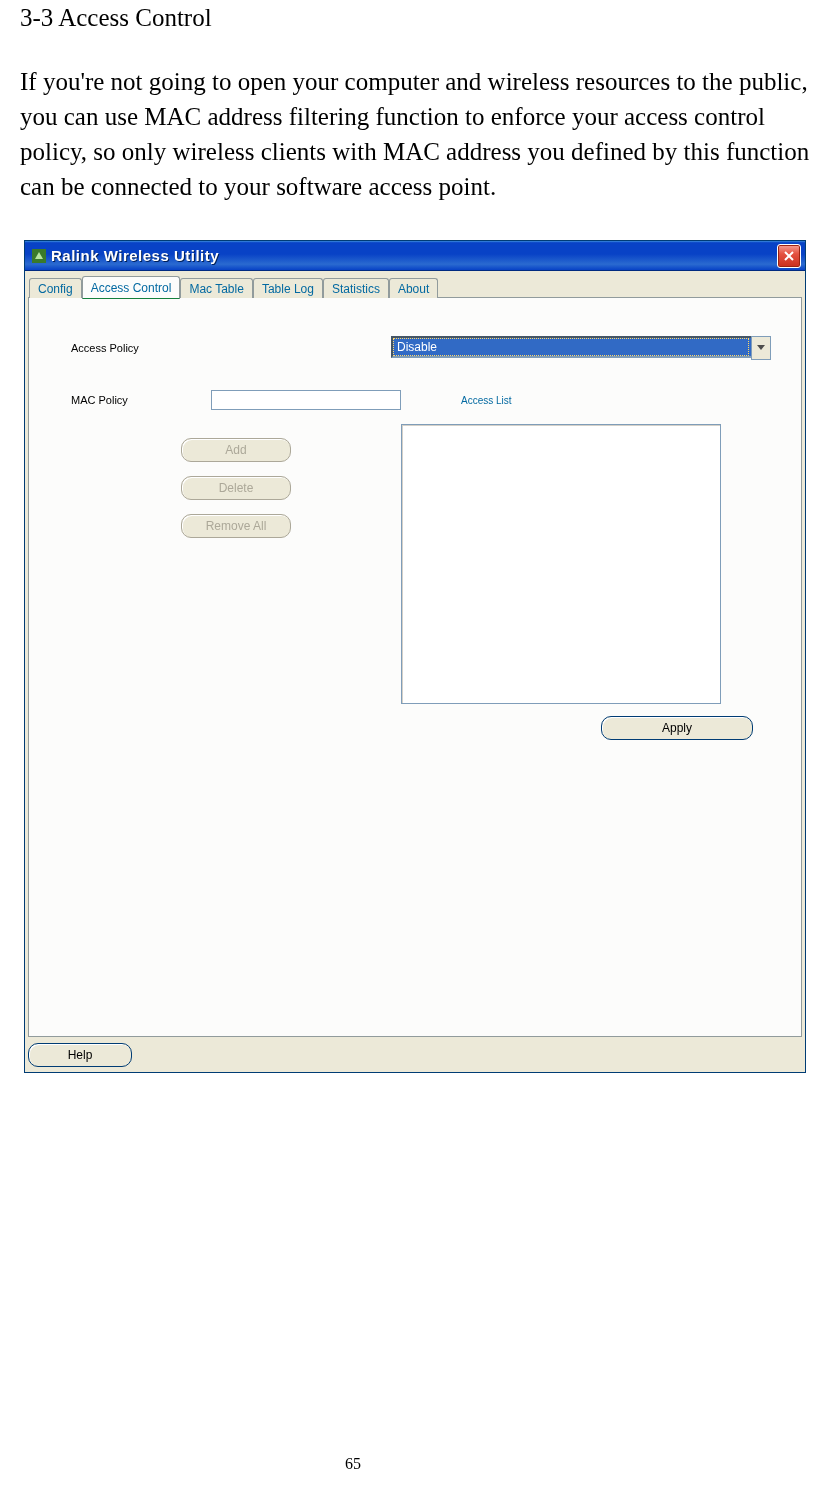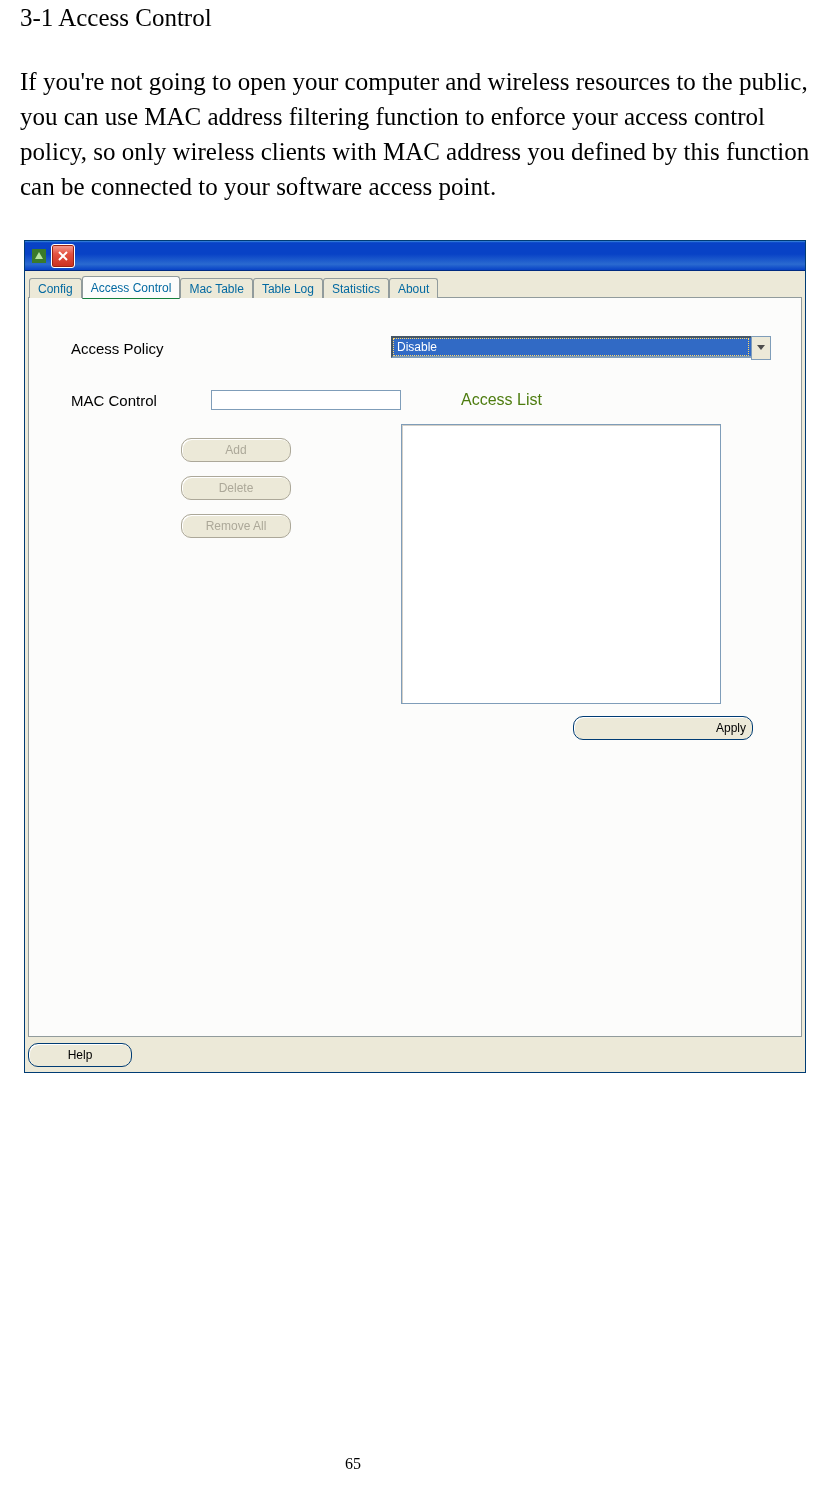--- a/index.html
+++ b/index.html
@@ -118,21 +118,21 @@
     box-sizing: border-box;
     padding: 38px 20px 12px 42px;
     position: relative;
   }
   .form-row {
     display: flex;
     align-items: center;
     margin-bottom: 10px;
   }
   .form-label {
-    font-size: 15px;
+    font-size: 11px;
     color: #000;
     width: 140px;
     text-align: left;
   }
   .policy-select-wrap {
     display: flex;
     align-items: stretch;
     flex: 1;
     margin-left: 180px; 
     margin-right: 10px;
@@ -169,22 +169,22 @@
     width: 190px;
     height: 20px;
     border: 1px solid #7f9db9;
     background: #fff;
     font-size: 12px;
     padding: 1px 3px;
     box-sizing: border-box;
     margin-right: 60px;
   }
   .access-list-label {
-    font-size: 16px;
-    color: #4d7c0f;
+    font-size: 10px;
+    color: #0369a1;
   }
 
   .mid-area {
     display: flex;
     margin-top: 14px;
   }
   .btn-col {
     width: 330px;
     display: flex;
     flex-direction: column;
@@ -216,21 +216,21 @@
     border: 1px solid #7f9db9;
     box-shadow: inset 1px 1px 0 #d4d0c8;
     box-sizing: border-box;
   }
   .apply-row {
     display:flex;
     justify-content:flex-end;
     margin-top: 12px;
     padding-right: 28px;
   }
-  .apply-row .xp-btn { width: 180px; text-align: right; }
+  .apply-row .xp-btn { width: 152px; }
 
   .help-row {
     display:flex;
     padding: 6px 6px 2px 0;
   }
   .help-row .xp-btn { width: 104px; }
 
   .page-num {
     position: absolute;
     bottom: 14px;
@@ -238,31 +238,32 @@
     width: 706px;
     text-align: center;
     font-family: "Times New Roman", serif;
     font-size: 16px;
   }
 </style>
 </head>
 <body>
 
 <div class="page">
-  <div class="heading">3-1 Access Control</div>
+  <div class="heading">3-3 Access Control</div>
   <div class="body-text">If you're not going to open your computer and wireless resources to the public, you can use MAC address filtering function to enforce your access control policy, so only wireless clients with MAC address you defined by this function can be connected to your software access point.</div>
 
   <div class="window">
     <div class="titlebar">
       <span class="app-icon">
         <svg width="16" height="16" viewBox="0 0 16 16">
           <rect x="1" y="1" width="14" height="14" fill="#3a7a2a"></rect>
           <path d="M4 11 L8 4 L12 11 Z" fill="#b6e59e"></path>
         </svg>
       </span>
+      <span class="title-text">Ralink Wireless Utility</span>
       <span class="close-btn">
         <svg width="12" height="12" viewBox="0 0 12 12">
           <path d="M2 2 L10 10 M10 2 L2 10" stroke="#fff" stroke-width="2"></path>
         </svg>
       </span>
     </div>
 
     <div class="client-area">
       <div class="tabs-row">
         <div class="tab">Config</div>
@@ -281,21 +282,21 @@
             <div class="policy-select">Disable</div>
             <div class="policy-dd">
               <svg width="8" height="6" viewBox="0 0 8 6">
                   <path d="M0 0 L8 0 L4 5 Z" fill="#4d4d4d"></path>
                 </svg>
             </div>
           </div>
         </div>
 
         <div class="mac-row">
-          <div class="form-label">MAC Control</div>
+          <div class="form-label">MAC Policy</div>
           <input class="mac-input" type="text" value="" style="">
           <div class="access-list-label">Access List</div>
         </div>
 
         <div class="mid-area">
           <div class="btn-col">
             <button class="xp-btn" disabled="">Add</button>
             <button class="xp-btn" disabled="">Delete</button>
             <button class="xp-btn" disabled="">Remove All</button>
           </div>

